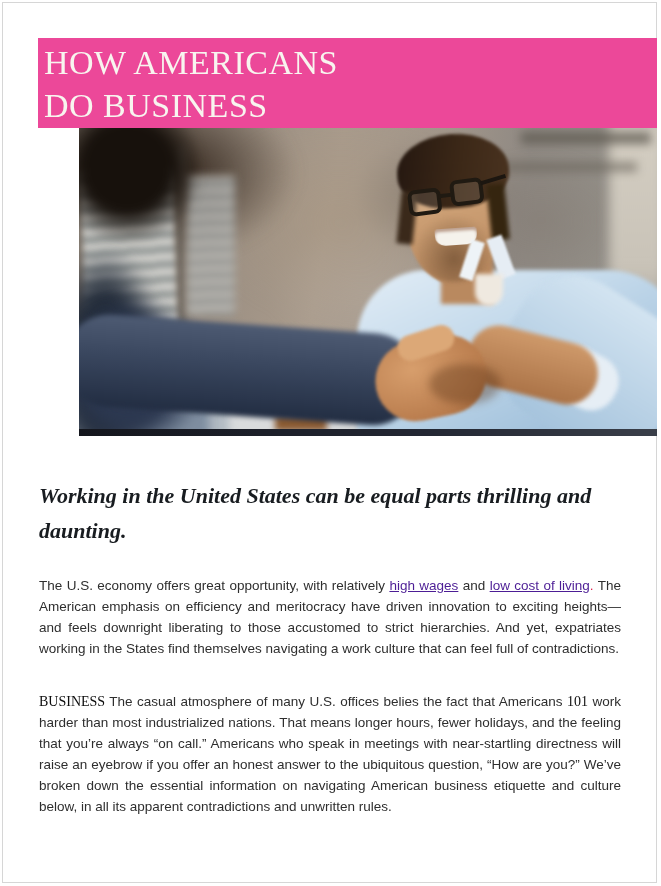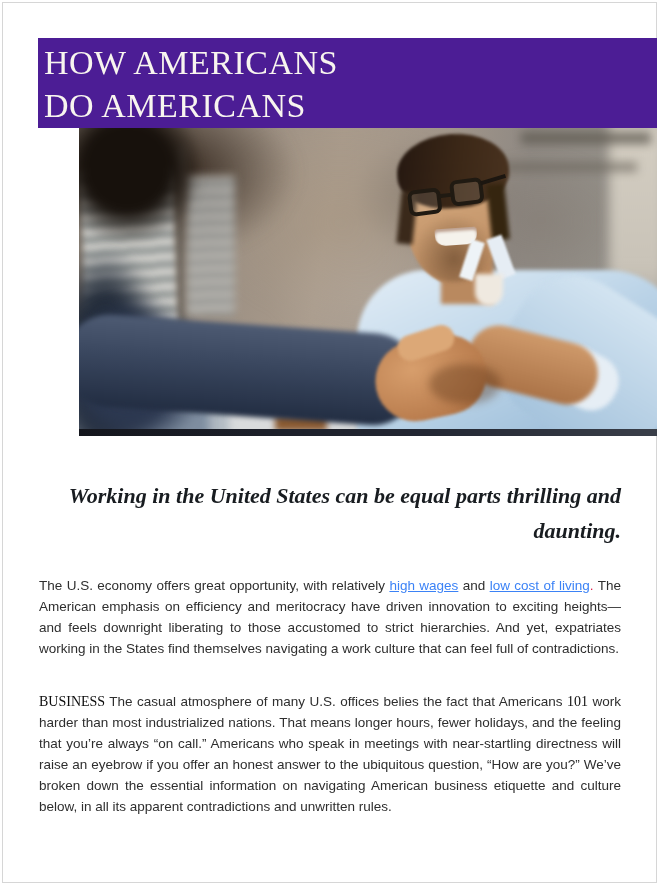--- a/index.html
+++ b/index.html
@@ -2,21 +2,21 @@
 <html><head>
 <meta charset="utf-8">
 <style>
   html,body{margin:0;padding:0;background:#ffffff;}
   .page{position:relative;width:661px;height:886px;background:#ffffff;overflow:hidden;
         font-family:"Liberation Sans",sans-serif;}
   .frame{position:absolute;left:2px;top:2px;width:653px;height:879px;
          border:1px solid #d6d6d6;pointer-events:none;}
 
   
-  .band{position:absolute;left:38px;top:38px;width:619px;height:90px;background:#4c1d95;
+  .band{position:absolute;left:38px;top:38px;width:619px;height:90px;background:#ec4899;
         color:#f8f5ef;font-family:"Liberation Serif",serif;font-size:34px;line-height:43px;
         padding:3px 0 0 6px;box-sizing:border-box;letter-spacing:.5px;}
 
   
   .photo{position:absolute;left:79px;top:128px;width:578px;height:308px;overflow:hidden;
          background:linear-gradient(100deg,#746a60 0%,#978b7f 20%,#a99b8c 42%,#a2968a 58%,#8f8983 72%,#949089 88%,#8e8b86 100%);}
   .photo div{position:absolute;}
   .ph-mottle{left:0;top:0;width:100%;height:100%;filter:blur(6px);background:
      radial-gradient(120px 90px at 62% 22%, rgba(0,0,0,.16), transparent 70%),
      radial-gradient(160px 120px at 52% 55%, rgba(255,255,255,.10), transparent 70%),
@@ -81,40 +81,40 @@
      transform:rotate(-12deg);
      background:radial-gradient(at 35% 35%, #d79e6c, #b97c4d 70%, #9c6238 100%);}
   .ph-thumb{left:318px;top:202px;width:58px;height:26px;border-radius:13px;background:#dca877;
      transform:rotate(-18deg);filter:blur(1.5px);}
   .ph-clasp{left:350px;top:236px;width:72px;height:40px;border-radius:50%;
      background:rgba(90,50,20,.38);filter:blur(4px);}
   .ph-strip{left:0;top:301px;width:100%;height:7px;filter:blur(.5px);
      background:linear-gradient(90deg,#14161d,#232733 60%,#3a3f49);}
 
   
-  .tagline{position:absolute;left:39px;top:478px;width:582px;text-align:right;
+  .tagline{position:absolute;left:39px;top:478px;width:582px;text-align:left;
      font-family:"Liberation Serif",serif;font-style:italic;font-weight:bold;
      font-size:22px;line-height:35px;color:#181c20;}
   .para{position:absolute;left:39px;width:582px;text-align:justify;
      font-size:13.5px;line-height:21px;color:#2e2e2e;}
   .p1{top:561px;}
   .p2{top:677px;}
-  .link{color:#3b82f6;text-decoration:underline;cursor:pointer;}
+  .link{color:#4c1d95;text-decoration:underline;cursor:pointer;}
   .link-period{color:#e0234f;text-decoration:none;}
   .runin{font-family:"Liberation Serif",serif;font-size:14px;line-height:1;color:#0d0d0d;}
 </style>
 </head>
 <body>
 
 <div class="page">
   <div class="frame"></div>
 
   <div class="band">
     <div>HOW AMERICANS</div>
-    <div>DO AMERICANS</div>
+    <div>DO BUSINESS</div>
   </div>
 
   <div class="photo" role="img" aria-label="Blurred office scene of two businessmen shaking hands; smiling man with glasses and light blue shirt facing the camera">
     <div class="ph-mottle"></div>
     <div class="ph-shelf"></div>
     <div class="ph-winright"></div>
     <div class="ph-bar1"></div>
     <div class="ph-bar2"></div>
     <div class="ph-framev"></div>
     <div class="ph-blinds"></div>

